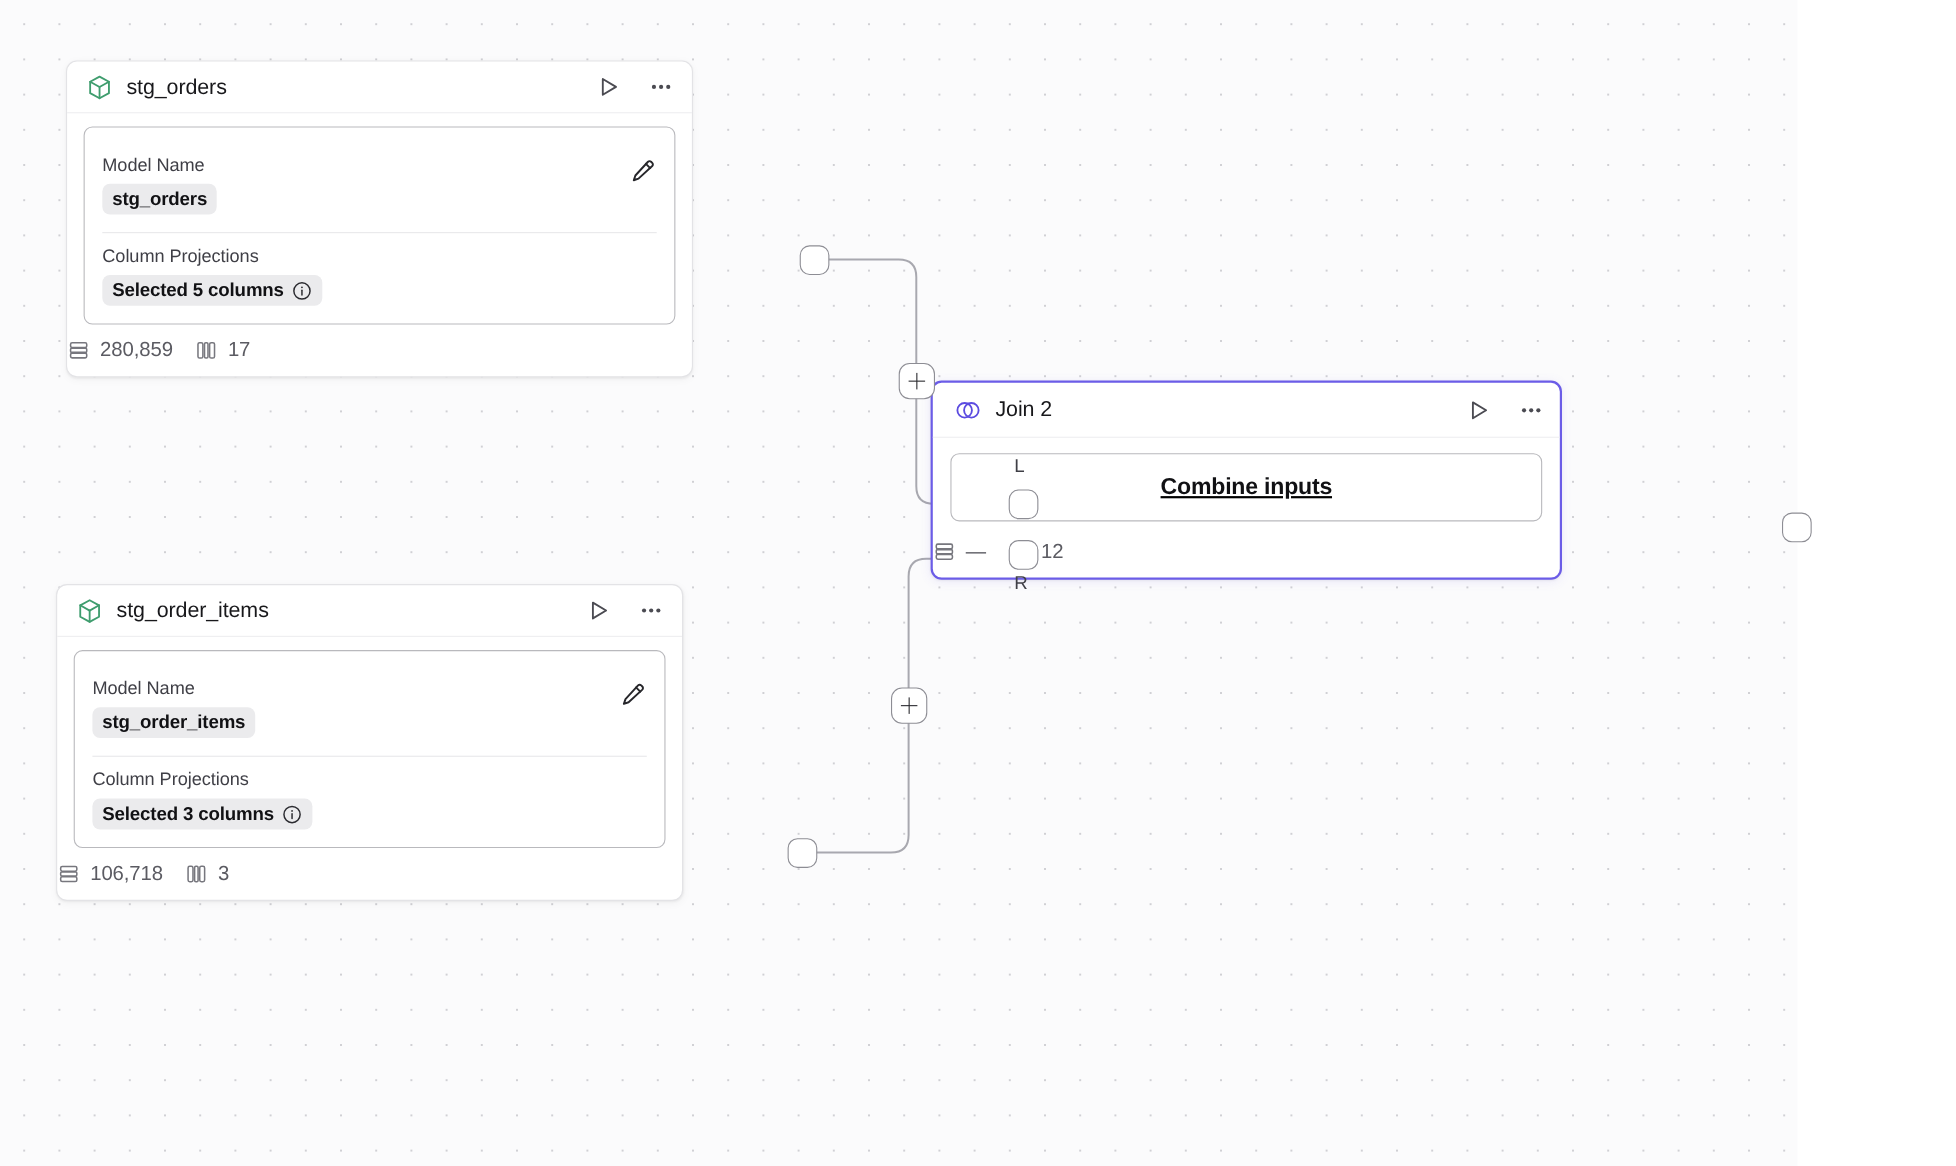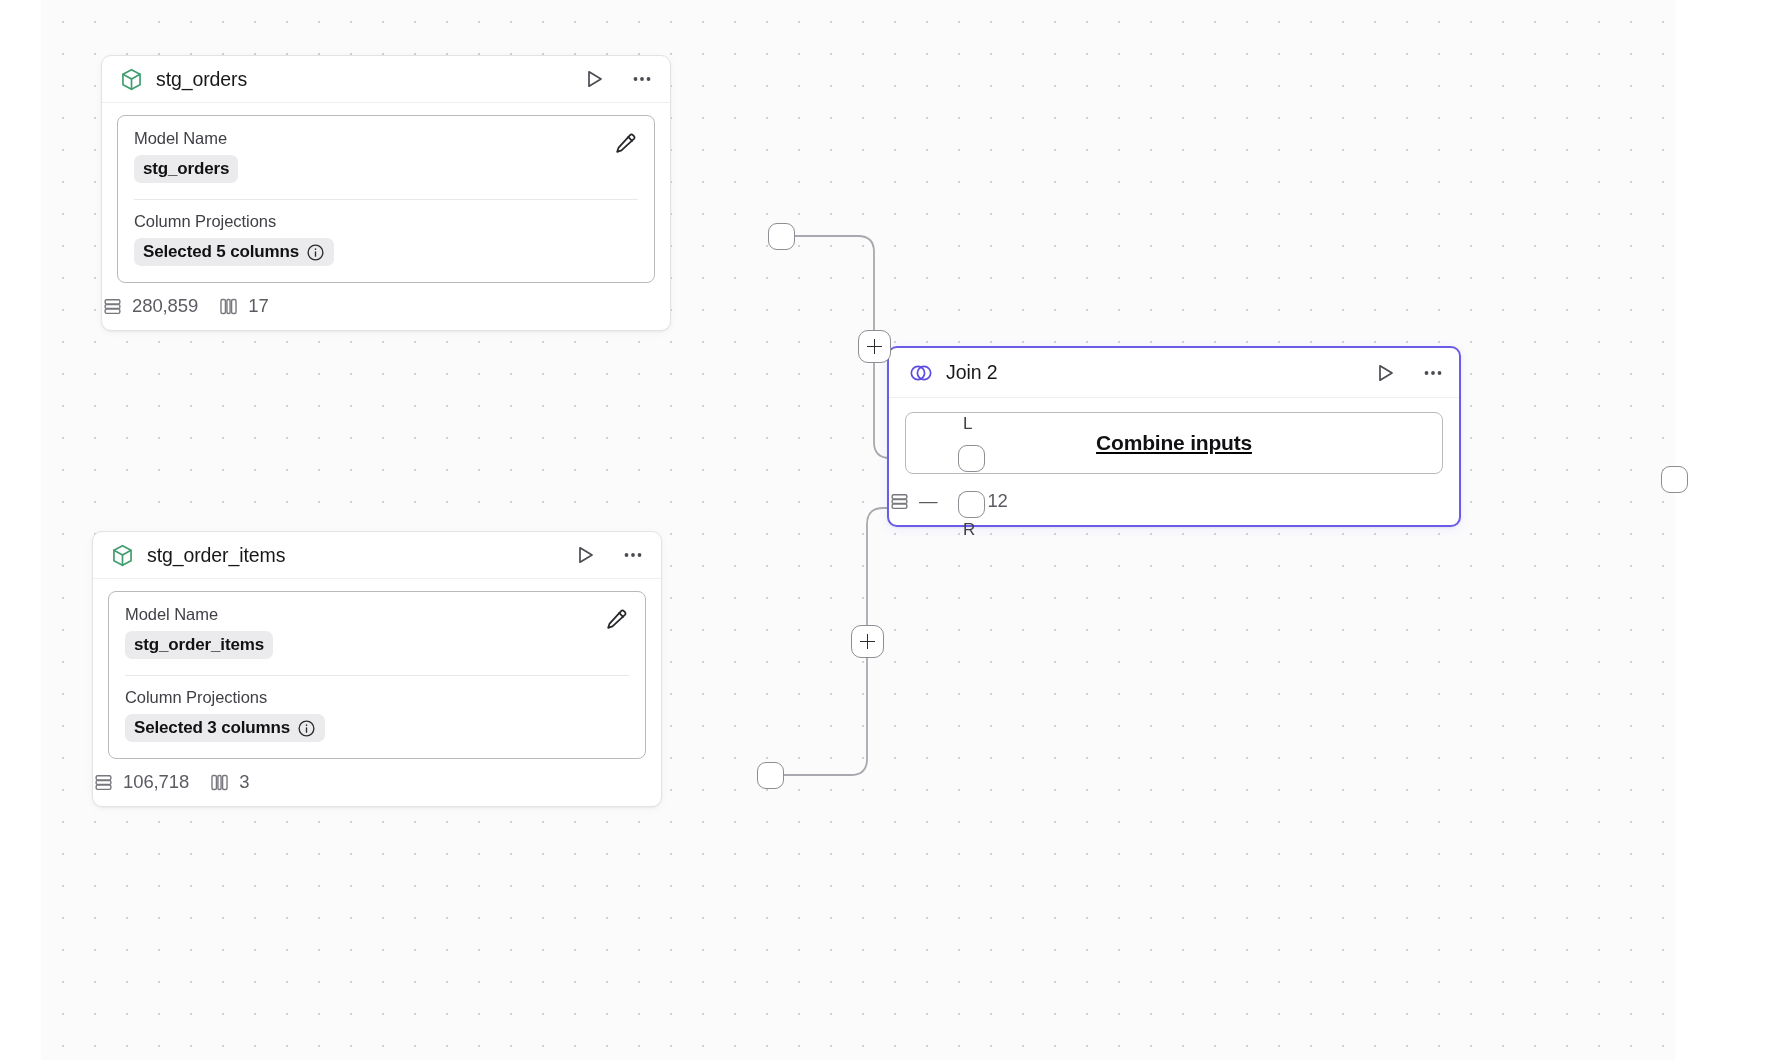--- a/index.html
+++ b/index.html
@@ -12,21 +12,20 @@
   }
 
   #canvas {
     position: relative;
     width: 1634px;
     height: 1060px;
     background-color: #fbfbfc;
     background-image: radial-gradient(circle, #d0d0d4 1.2px, transparent 1.3px);
     background-size: 32px 32px;
     background-position: 6px 6px;
-    margin-left: 41px;
   }
 
   
   #edges {
     position: absolute;
     inset: 0;
     width: 1778px;
     height: 1060px;
     pointer-events: none;
   }
@@ -63,21 +62,21 @@
     justify-content: center;
     flex: 0 0 auto;
     cursor: pointer;
   }
 
   .node-body { padding: 12px 15px 0 15px; }
 
   .inner-panel {
     border: 1px solid #b9b9bd;
     border-radius: 8px;
-    padding: 13px 16px 16px 16px;
+    padding: 25px 16px 16px 16px;
     background: #fff;
   }
 
   .field-label {
     font-size: 16.5px;
     color: #3f3f46;
     letter-spacing: -0.05px;
     margin-bottom: 7px;
   }
 

